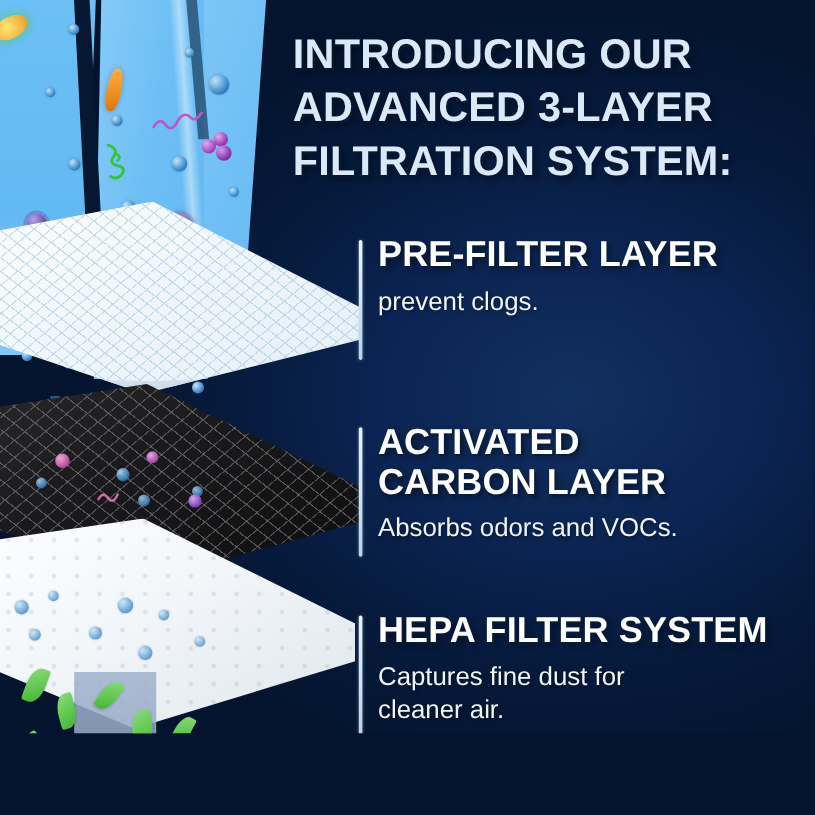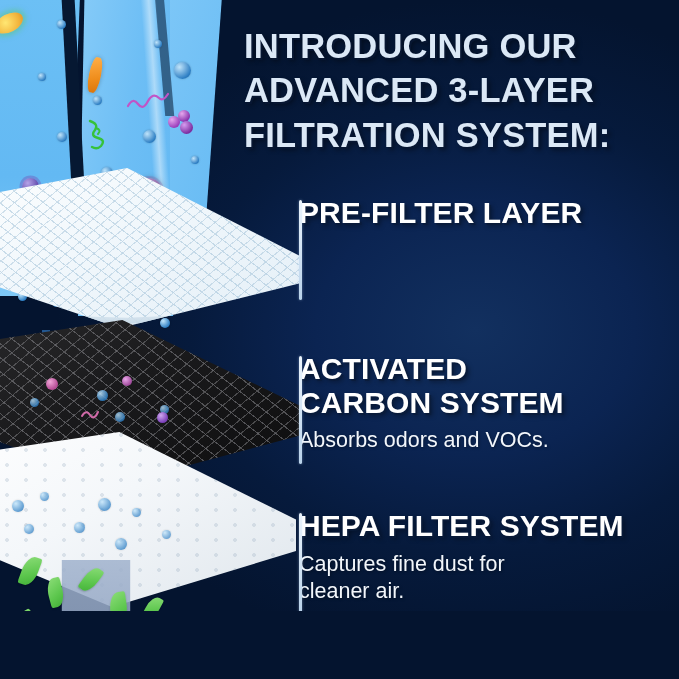--- a/index.html
+++ b/index.html
@@ -99,21 +99,21 @@
   
   .panel{position:absolute;left:0;top:0;width:679px;height:679px;}
   .headline{
     position:absolute;left:244px;top:24px;width:420px;
     color:#dbe8f6;font-weight:bold;font-size:34.5px;line-height:1.285;
     letter-spacing:.2px;
     text-shadow:2px 2px 0 rgba(8,24,52,.85), 3px 3px 5px rgba(0,0,0,.45);
   }
   .headline div{white-space:nowrap;}
 
-  .block{position:absolute;left:299px;padding-left:0;}
+  .block{position:absolute;left:299px;padding-left:16px;}
   .block .bar{position:absolute;left:0;top:4px;width:3px;border-radius:2px;
     background:linear-gradient(180deg,#eaf3fc,#b9d2ea);box-shadow:0 0 3px rgba(190,220,250,.45);}
   .block h2{
     margin:0;color:#ffffff;font-weight:bold;font-size:30px;line-height:1.12;
     letter-spacing:.1px;
     text-shadow:2px 2px 0 rgba(10,28,58,.8), 3px 3px 5px rgba(0,0,0,.4);
   }
   .block p{
     margin:8px 0 0 0;color:#f2f6fb;font-size:21.5px;line-height:1.29;font-weight:400;
     text-shadow:1px 1px 3px rgba(0,0,0,.35);
@@ -301,28 +301,29 @@
     <div class="headline">
       <div>INTRODUCING OUR</div>
       <div>ADVANCED 3-LAYER</div>
       <div>FILTRATION SYSTEM:</div>
     </div>
 
     <div class="block" id="b1">
       <div class="bar"></div>
       <h2>PRE-FILTER LAYER</h2>
       <p>
+        <span>prevent clogs.</span>
       </p>
     </div>
 
     <div class="block" id="b2">
       <div class="bar"></div>
       <h2>
         <span style="display:block">ACTIVATED</span>
-        <span style="display:block">CARBON SYSTEM</span>
+        <span style="display:block">CARBON LAYER</span>
       </h2>
       <p>
         <span>Absorbs odors and VOCs.</span>
       </p>
     </div>
 
     <div class="block" id="b3">
       <div class="bar"></div>
       <h2>HEPA FILTER SYSTEM</h2>
       <p>

